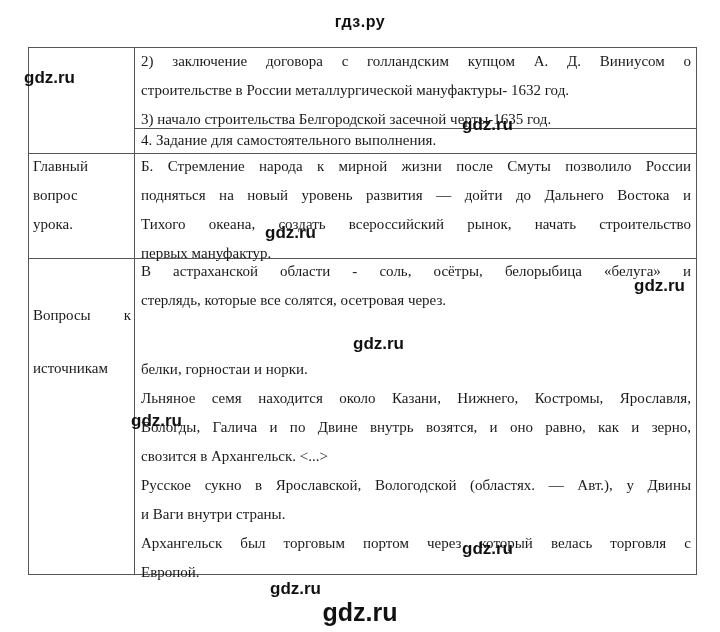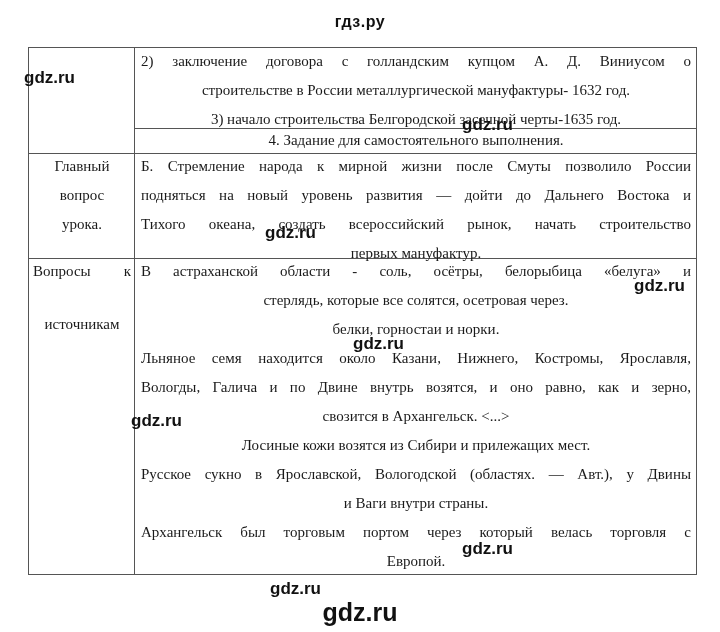--- a/index.html
+++ b/index.html
@@ -52,35 +52,35 @@
     }
     .cell {
       position: absolute;
       font-size: 15px;
       line-height: 29px;
       transform-origin: left top;
     }
     .cell .line {
       display: block;
       white-space: nowrap;
-      text-align: center;
     }
     .cell.right .line.justify {
       text-align: justify;
       text-align-last: justify;
       white-space: normal;
     }
     .left-cell {
       left: 4px;
       width: 98px;
     }
     .left-cell .line.justify {
       text-align: justify;
       text-align-last: justify;
       white-space: normal;
+      margin-top: 44px;
     }
     .right {
       left: 112px;
       width: 550px;
     }
     .watermark {
       position: absolute;
       font-family: "Liberation Sans", sans-serif;
       font-weight: bold;
       font-size: 17px;
@@ -134,25 +134,24 @@
     <span class="line" style="display: block;">первых мануфактур.</span>
   </div>
 
   <div class="cell left-cell" style="top:209px;">
     <span class="line justify" style="display: block;">Вопросы к</span>
     <span class="line" style="display: block; margin-top: 24px;">источникам</span>
   </div>
   <div class="cell right" style="top:209px;">
     <span class="line justify" style="display: block;">В астраханской области - соль, осётры, белорыбица «белуга» и</span>
     <span class="line" style="display: block;">стерлядь, которые все солятся, осетровая через.</span>
-    <span class="line" style="display: block;">белки, горностаи и норки.</span>
+    <span class="line" style="display: block; margin-top: 40px;">белки, горностаи и норки.</span>
     <span class="line justify" style="display: block;">Льняное семя находится около Казани, Нижнего, Костромы, Ярославля,</span>
     <span class="line justify" style="display: block;">Вологды, Галича и по Двине внутрь возятся, и оно равно, как и зерно,</span>
     <span class="line" style="display: block;">свозится в Архангельск. &lt;...&gt;</span>
-    <span class="line" style="display: block;">Лосиные кожи возятся из Сибири и прилежащих мест.</span>
     <span class="line justify" style="display: block;">Русское сукно в Ярославской, Вологодской (областях. — Авт.), у Двины</span>
     <span class="line" style="display: block;">и Ваги внутри страны.</span>
     <span class="line justify" style="display: block;">Архангельск был торговым портом через который велась торговля с</span>
     <span class="line" style="display: block;">Европой.</span>
   </div>
 </div>
 
 <div class="watermark" style="left:24px; top:69px;">gdz.ru</div>
 <div class="watermark" style="left:462px; top:116px;">gdz.ru</div>
 <div class="watermark" style="left:265px; top:224px;">gdz.ru</div>

